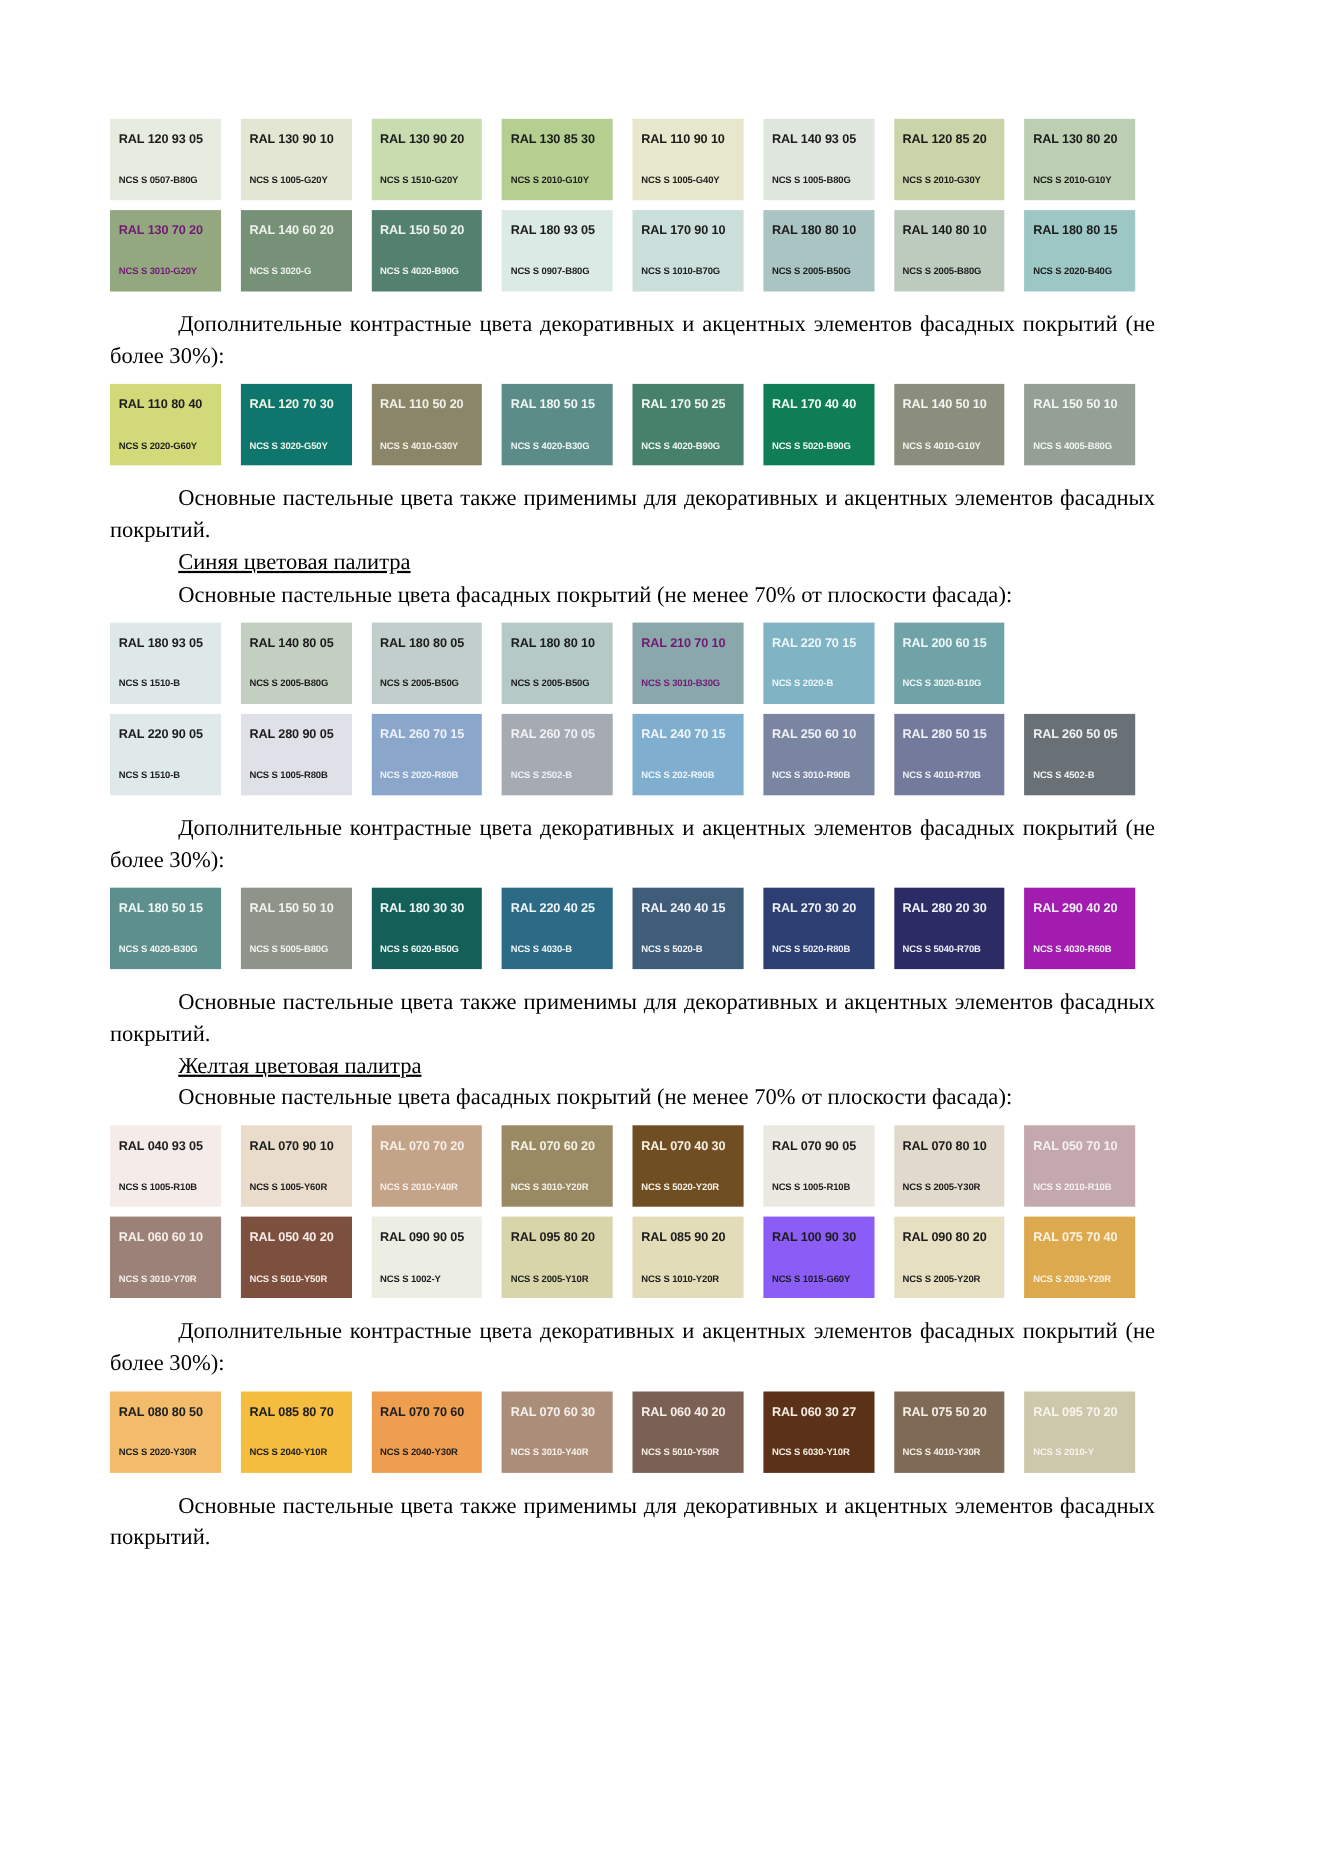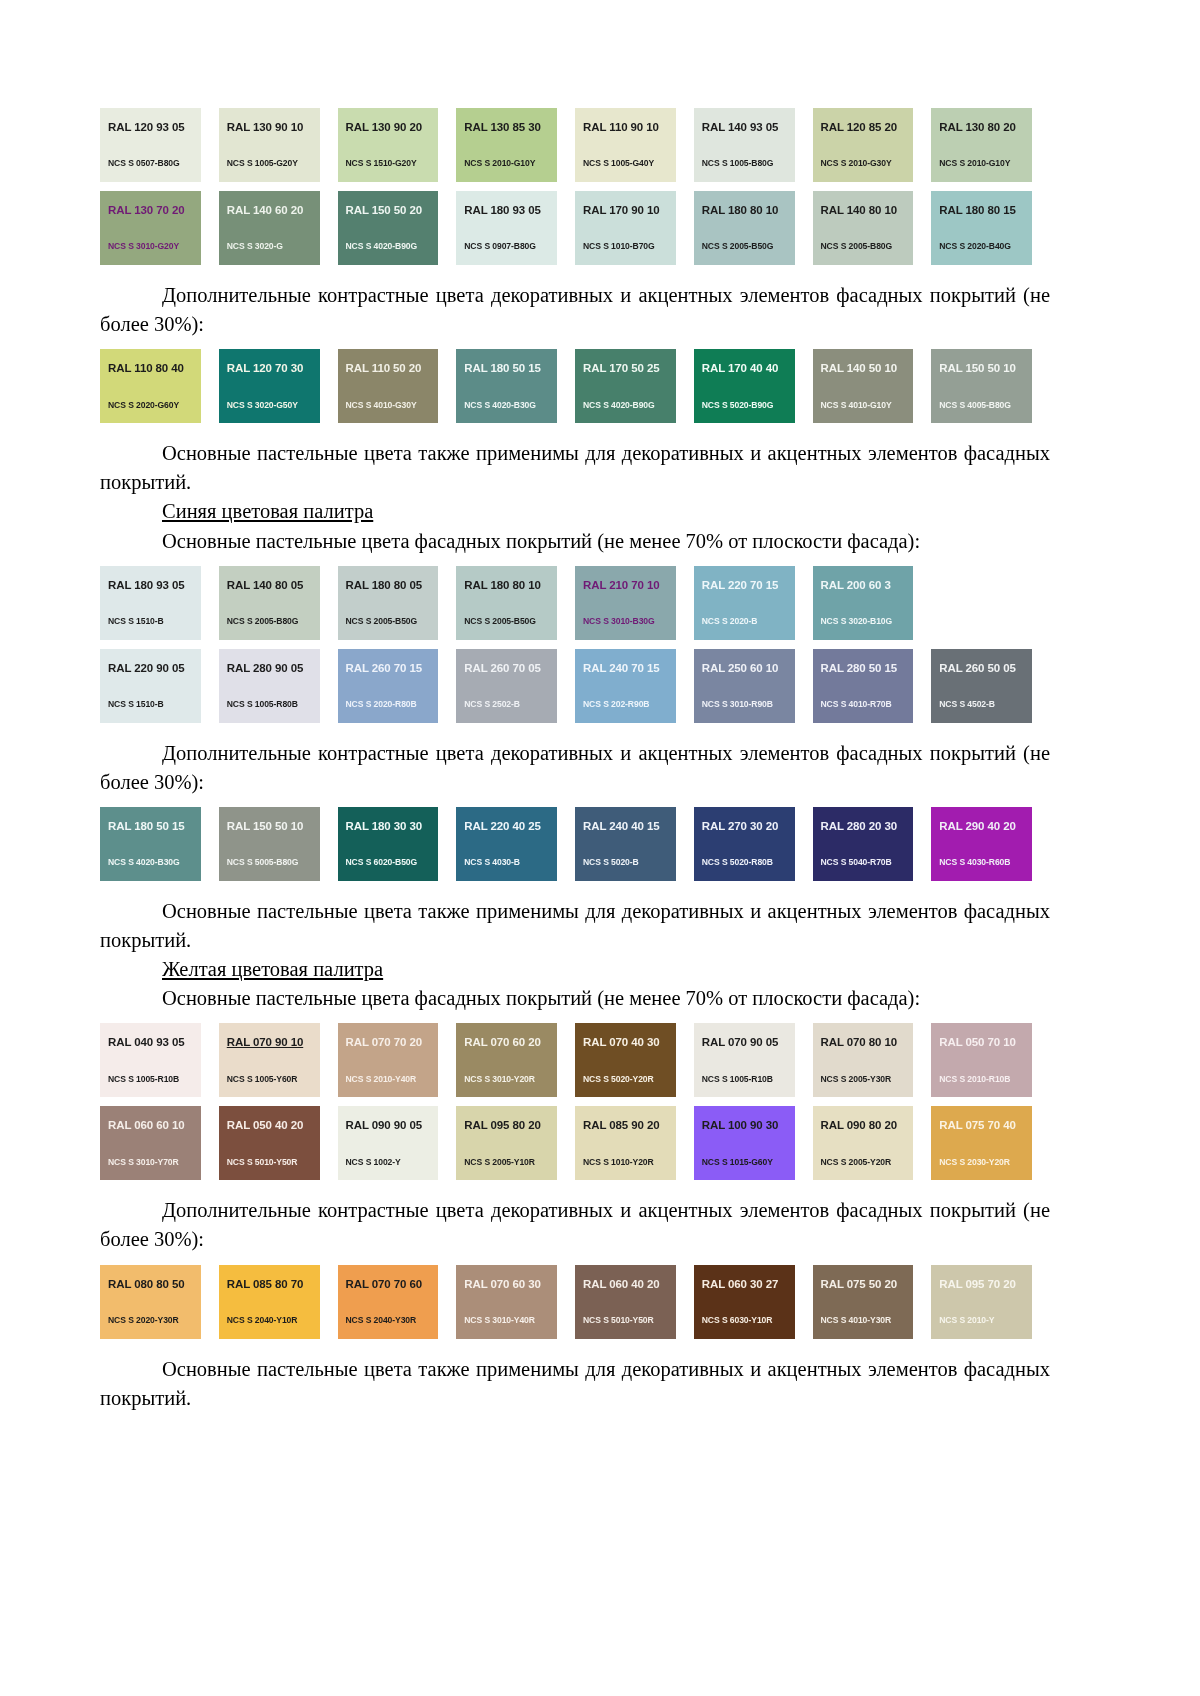--- a/index.html
+++ b/index.html
@@ -300,21 +300,21 @@
           </div>
         </div>
         <div class="swatch-cell">
           <div class="swatch" style="background: rgb(128, 179, 196); color: rgb(238, 247, 250);">
             <div class="ral">RAL 220 70 15</div>
             <div class="ncs">NCS S 2020-B</div>
           </div>
         </div>
         <div class="swatch-cell">
           <div class="swatch" style="background: rgb(111, 163, 168); color: rgb(238, 246, 247);">
-            <div class="ral">RAL 200 60 3</div>
+            <div class="ral">RAL 200 60 15</div>
             <div class="ncs">NCS S 3020-B10G</div>
           </div>
         </div>
       </div>
 
     <div class="swatch-row gap-top">
         <div class="swatch-cell">
           <div class="swatch" style="background: rgb(223, 233, 234); color: rgb(28, 28, 28);">
             <div class="ral">RAL 220 90 05</div>
             <div class="ncs">NCS S 1510-B</div>
@@ -432,21 +432,21 @@
     <div class="block-gap-sm"></div>
 
     <div class="swatch-row">
         <div class="swatch-cell">
           <div class="swatch" style="background: rgb(245, 236, 234); color: rgb(28, 28, 28);">
             <div class="ral">RAL 040 93 05</div>
             <div class="ncs">NCS S 1005-R10B</div>
           </div>
         </div>
         <div class="swatch-cell">
-          <div class="swatch" style="background: rgb(234, 220, 202); color: rgb(28, 28, 28); text-decoration: underline;">
+          <div class="swatch" style="background: rgb(234, 220, 202); color: rgb(28, 28, 28);">
             <div class="ral">RAL 070 90 10</div>
             <div class="ncs">NCS S 1005-Y60R</div>
           </div>
         </div>
         <div class="swatch-cell">
           <div class="swatch" style="background: rgb(195, 164, 137); color: rgb(247, 239, 232);">
             <div class="ral">RAL 070 70 20</div>
             <div class="ncs">NCS S 2010-Y40R</div>
           </div>
         </div>

